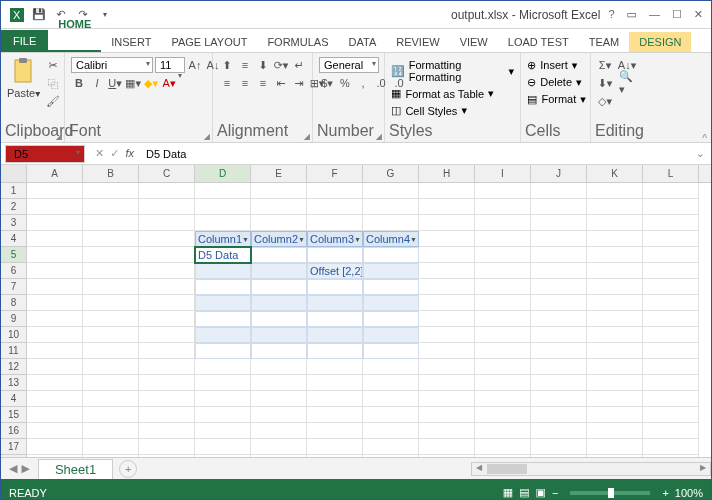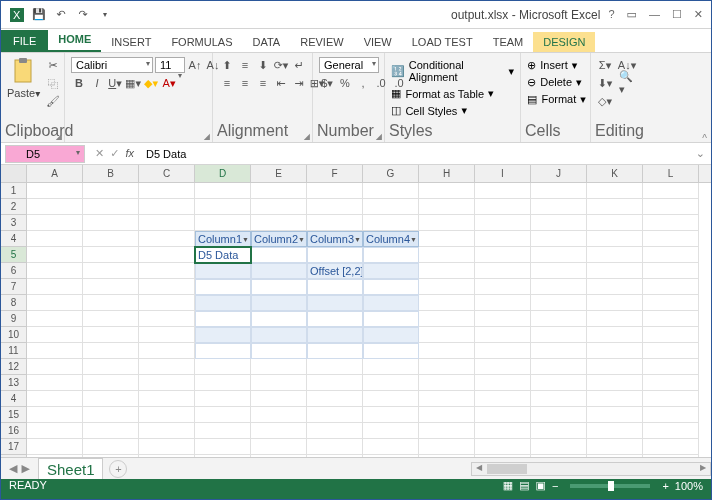--- a/index.html
+++ b/index.html
@@ -6,38 +6,38 @@
 body { width:712px; height:500px; background:#fff; border:1px solid #2b579a; overflow:hidden; position:relative; }
 .titlebar { height:28px; background:#fff; display:flex; align-items:center; border-bottom:1px solid #d4d4d4; }
 .qat { display:flex; gap:6px; padding:0 8px; align-items:center; }
 .qat span { width:16px; height:16px; display:flex; align-items:center; justify-content:center; color:#555; }
 .title { flex:1; text-align:right; color:#444; font-size:12px; }
 .win-btns { display:flex; gap:12px; padding:0 8px; color:#666; }
 .win-btns span { cursor:pointer; }
 .tabs { height:24px; display:flex; background:#fff; border-bottom:1px solid #d4d4d4; align-items:end; }
 .tab { padding:4px 10px; font-size:11px; color:#444; cursor:pointer; text-transform:uppercase; }
 .tab.file { background:#217346; color:#fff; padding:5px 12px; }
-.tab.active { color:#217346; border-bottom:2px solid #217346; padding-bottom:5px; font-weight:600; }
+.tab.active { color:#217346; border-bottom:2px solid #217346; padding-bottom:20px; font-weight:600; }
 .tab.design { background:#fce08f; color:#21734a; }
 .signin { margin-left:auto; padding:4px 8px; color:#444; display:flex; align-items:center; gap:4px; }
 .ribbon { height:90px; background:#f3f3f3; display:flex; border-bottom:1px solid #d4d4d4; }
 .group { border-right:1px solid #dcdcdc; padding:2px 4px 0; display:flex; flex-direction:column; position:relative; }
 .group-label { text-align:left; font-size:16px; color:#666; padding:2px 0; }
 .group-body { flex:1; display:flex; gap:2px; align-items:flex-start; }
 .big-btn { width:36px; text-align:center; padding:2px; }
 .big-btn .ic { width:28px; height:28px; margin:0 auto 2px; display:flex; align-items:center; justify-content:center; }
 .big-btn .lbl { font-size:10px; color:#444; }
 .col { display:flex; flex-direction:column; gap:2px; padding:2px; }
 .font-row { display:flex; gap:2px; align-items:flex-start; }
 .sel { border:1px solid #ababab; background:#fff; padding:1px 14px 1px 4px; font-size:11px; position:relative; }
 .sel::after { content:"▾"; position:absolute; right:2px; font-size:8px; color:#666; }
 .ic-sm { width:16px; height:16px; display:flex; align-items:center; justify-content:center; color:#555; font-size:11px; }
 .dlg { position:absolute; bottom:1px; right:2px; font-size:8px; color:#888; }
 .namebox-row { height:22px; display:flex; border-bottom:1px solid #d4d4d4; align-items:center; background:#fff; }
-.namebox { width:80px; border:1px solid #ccc; padding:2px 20px; margin:0 4px; background:#f9a8d4; position:relative; }
+.namebox { width:80px; border:1px solid #ccc; padding:2px 8px; margin:0 4px; background:#b91c1c; position:relative; }
 .namebox::after { content:"▾"; position:absolute; right:4px; color:#666; font-size:8px; }
 .fx-btns { display:flex; gap:6px; padding:0 6px; color:#999; font-size:11px; }
 .fx-btns span:last-child { font-style:italic; color:#555; }
 .formula { flex:1; padding:2px 6px; }
 .expand { padding:0 6px; color:#888; }
 .sheet { position:relative; height:306px; overflow:hidden; }
 .col-headers { display:flex; background:#f0f0f0; border-bottom:1px solid #ccc; height:18px; }
 .rc-corner { width:26px; border-right:1px solid #ccc; background:#e8e8e8; }
 .ch { width:56px; text-align:center; border-right:1px solid #ccc; color:#555; line-height:18px; font-size:10px; }
 .ch.selcol { background:#d9e8d7; color:#217346; }
@@ -47,26 +47,26 @@
 .rh.selrow { background:#d9e8d7; color:#217346; }
 .cell { width:56px; border-right:1px solid #e0e0e0; border-bottom:1px solid #e0e0e0; font-size:11px; padding:0 2px; line-height:15px; overflow:hidden; white-space:nowrap; }
 .thdr { background:#dce8f6; color:#2b579a; border:1px solid #a4bfdb; display:flex; justify-content:space-between; font-size:10px; padding:0 2px; }
 .thdr .dd { font-size:7px; color:#555; }
 .trow { background:#fff; border:1px solid #d0dcec; }
 .trow.alt { background:#e6eef8; }
 .active-cell { outline:2px solid #217346; outline-offset:-1px; background:#fff; }
 .active-cell::after { content:""; position:absolute; width:5px; height:5px; background:#217346; margin-left:50px; margin-top:11px; }
 .sheet-tabs { position:absolute; bottom:20px; left:0; right:0; height:22px; background:#f3f3f3; display:flex; align-items:center; border-top:1px solid #ccc; }
 .st-nav { display:flex; gap:4px; padding:0 8px; color:#888; }
-.stab { padding:2px 8px; background:#fff; border:1px solid #ccc; border-bottom:none; color:#217346; font-size:15px; }
+.stab { padding:2px 16px; background:#fff; border:1px solid #ccc; border-bottom:none; color:#217346; font-size:13px; }
 .stab-add { width:18px; height:18px; border:1px solid #ccc; border-radius:50%; margin-left:6px; text-align:center; color:#888; line-height:16px; }
 .hscroll { margin-left:auto; width:240px; height:14px; background:#f0f0f0; border:1px solid #ccc; display:flex; }
 .hscroll .ar { width:14px; text-align:center; font-size:8px; color:#888; }
 .hscroll .thumb { width:40px; background:#cfcfcf; margin:1px; }
-.status { position:absolute; bottom:0; left:0; right:0; height:20px; background:#217346; color:#fff; display:flex; align-items:flex-start; padding:0 8px; font-size:10px; }
+.status { position:absolute; bottom:0; left:0; right:0; height:20px; background:#217346; color:#fff; display:flex; align-items:flex-end; padding:0 8px; font-size:10px; }
 .status .views { margin-left:auto; display:flex; gap:6px; align-items:center; }
 .status .slider { width:80px; height:4px; background:#4a9a72; margin:0 6px; position:relative; }
 .status .slider::after { content:""; position:absolute; width:6px; height:10px; background:#fff; top:-3px; left:38px; }
 .ribbon-collapse { position:absolute; right:4px; top:132px; font-size:10px; color:#888; }
 svg { display:block; }
 </style>
 </head>
 <body>
 
 <div class="titlebar">
@@ -89,20 +89,21 @@
     <span>—</span>
     <span>☐</span>
     <span>✕</span>
   </div>
 </div>
 
 <div class="tabs">
   <div class="tab file">FILE</div>
   <div class="tab active">HOME</div>
   <div class="tab">INSERT</div>
+  <div class="tab">PAGE LAYOUT</div>
   <div class="tab">FORMULAS</div>
   <div class="tab">DATA</div>
   <div class="tab">REVIEW</div>
   <div class="tab">VIEW</div>
   <div class="tab">LOAD TEST</div>
   <div class="tab">TEAM</div>
   <div class="tab design">DESIGN</div>
 </div>
 
 <div class="ribbon">
@@ -141,20 +142,21 @@
           </span>
         <span class="ic-sm">
             <i>I</i>
           </span>
         <span class="ic-sm"><u>U</u>▾</span>
         <span class="ic-sm">▦▾</span>
         <span class="ic-sm" style="color:#ffc000">◆▾</span>
         <span class="ic-sm" style="color:#c00000">A▾</span>
       </div>
     </div>
+    <div class="group-label">Font</div>
     <span class="dlg">◢</span>
   </div>
 
   <div class="group" style="width:100px">
     <div class="group-body col">
       <div class="font-row">
         <span class="ic-sm">⬆</span>
         <span class="ic-sm">≡</span>
         <span class="ic-sm">⬇</span>
         <span class="ic-sm">⟳▾</span>
@@ -183,21 +185,21 @@
         <span class="ic-sm">.0</span>
         <span class="ic-sm">.0</span>
       </div>
     </div>
     <div class="group-label">Number</div>
     <span class="dlg">◢</span>
   </div>
 
   <div class="group" style="width:136px">
     <div class="group-body col" style="gap:4px;padding-top:4px">
-      <div style="display:flex;gap:4px;align-items:center"><span>🔢</span><span>Conditional Alignment</span>▾</div>
+      <div style="display:flex;gap:4px;align-items:center"><span>🔢</span><span>Formatting Formatting</span>▾</div>
       <div style="display:flex;gap:4px;align-items:center"><span>▦</span><span>Format as Table</span>▾</div>
       <div style="display:flex;gap:4px;align-items:center"><span>◫</span><span>Cell Styles</span>▾</div>
     </div>
     <div class="group-label">Styles</div>
   </div>
 
   <div class="group" style="width:70px">
     <div class="group-body col" style="gap:4px;padding-top:4px">
       <div style="display:flex;gap:4px"><span>⊕</span><span>Insert</span>▾</div>
       <div style="display:flex;gap:4px"><span>⊖</span><span>Delete</span>▾</div>

